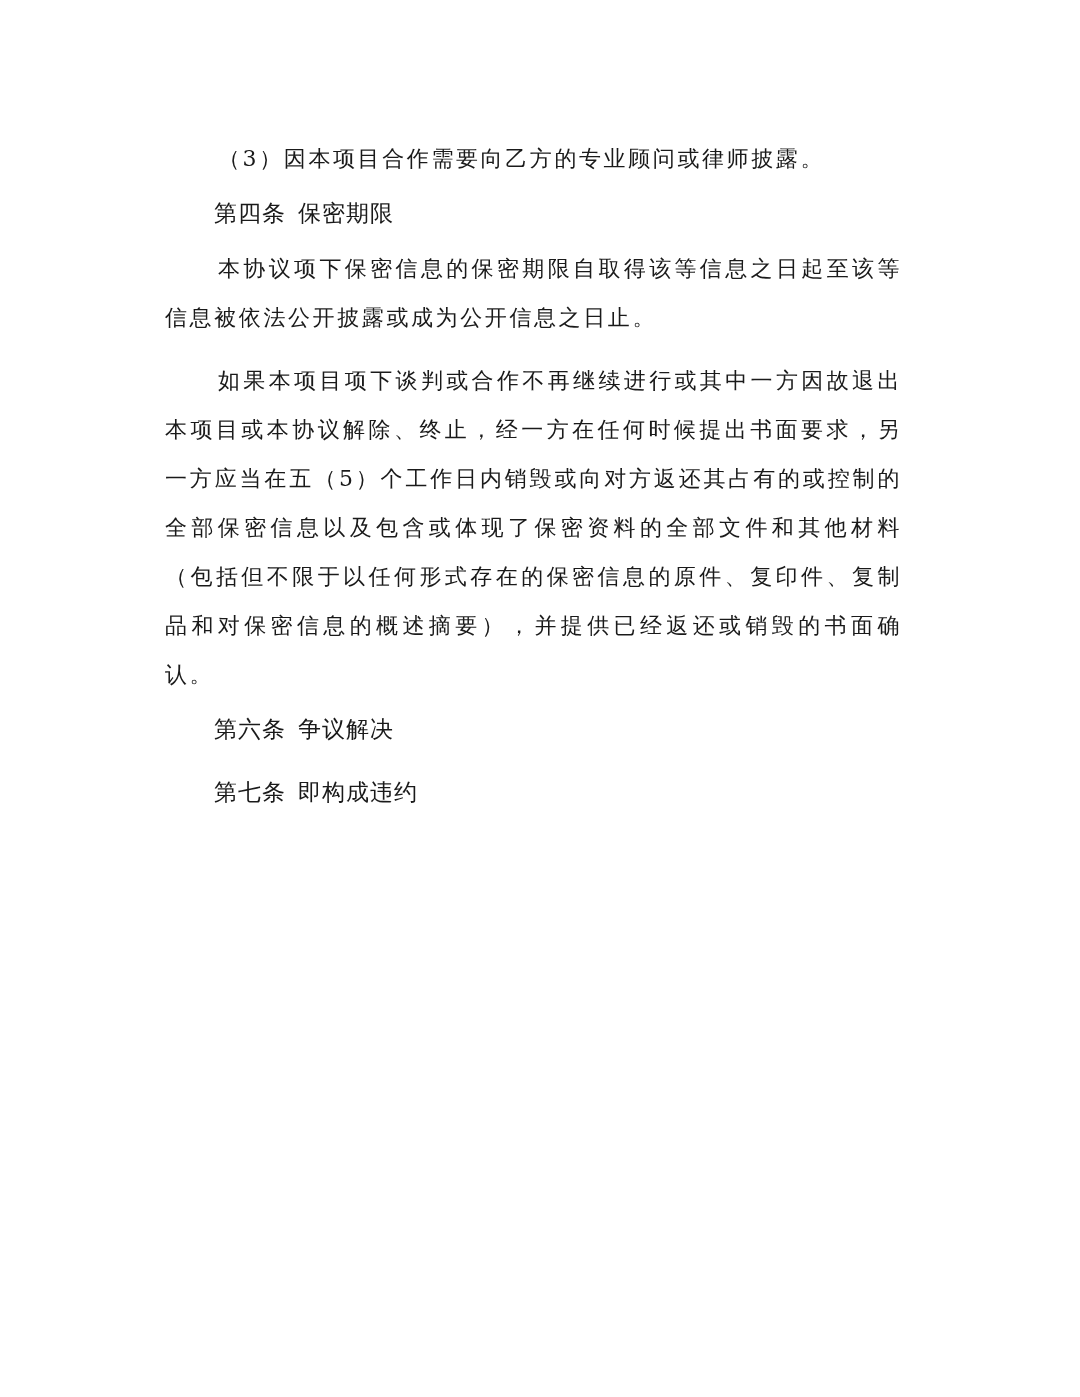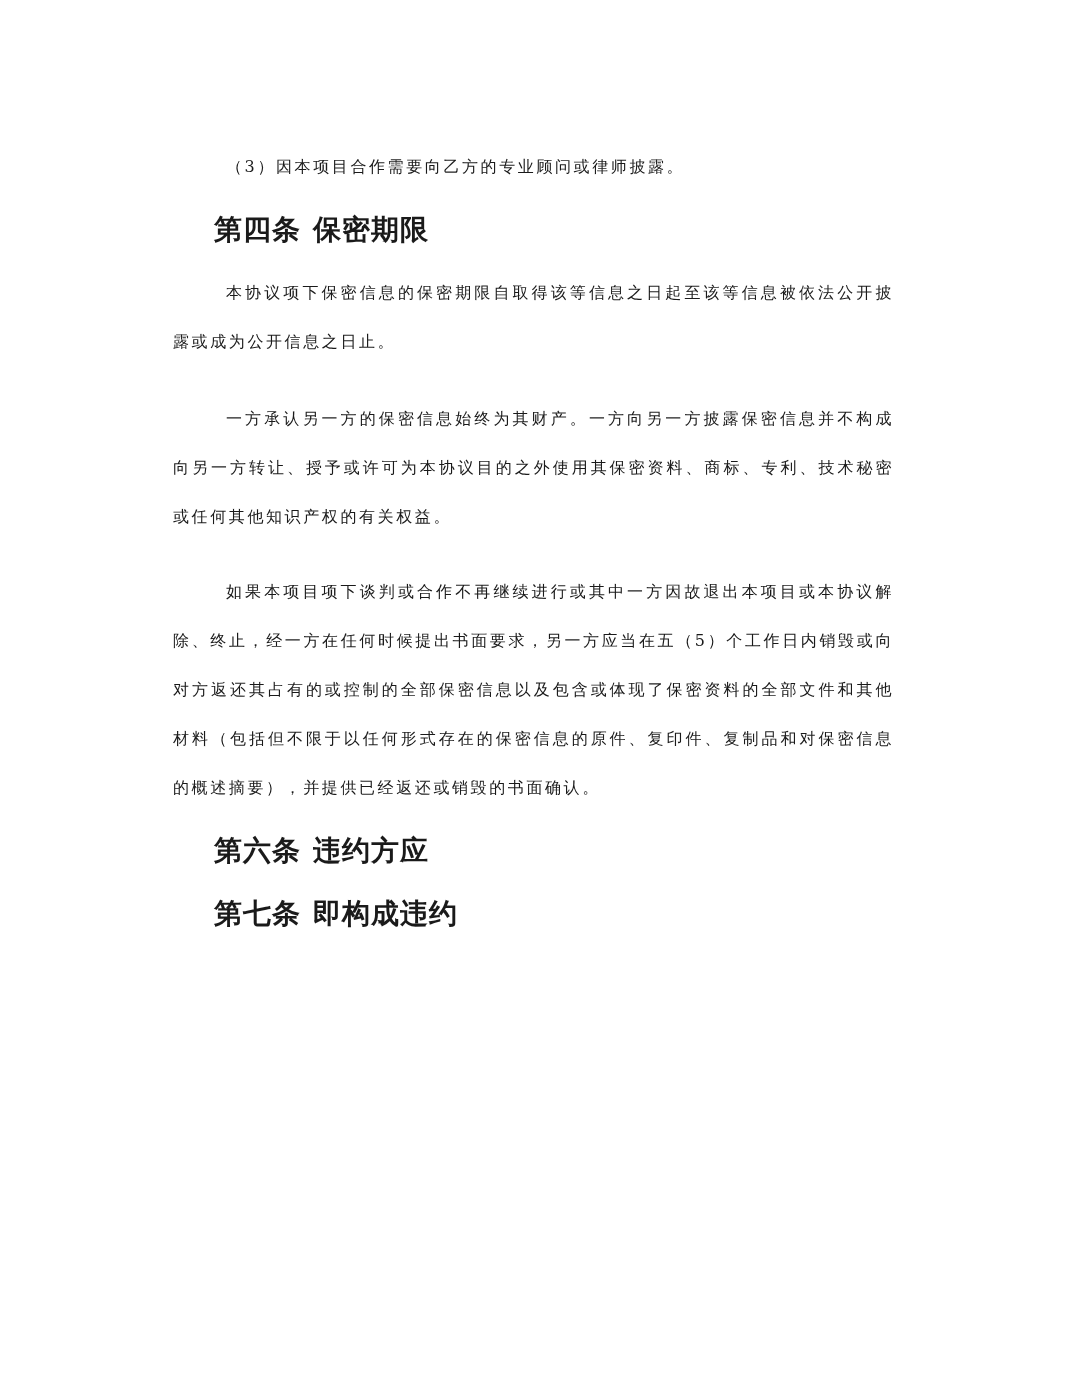--- a/index.html
+++ b/index.html
@@ -15,39 +15,39 @@
     font-family: "DejaVu Serif", "Liberation Serif", serif;
     color: #1a1a1a;
   }
   .page {
     position: absolute;
     left: 161px;
     top: 130px;
     width: 745px;
   }
   .para {
-    font-size: 16px;
+    font-size: 22px;
     line-height: 49px;
     letter-spacing: 2.6px;
-    margin: 12px;
+    margin: 4px;
     text-align: justify;
     text-align-last: left;
     word-break: break-all;
   }
   .indent {
     text-indent: 53px;
   }
   .heading {
-    font-size: 28px;
+    font-size: 23px;
     line-height: 49px;
     letter-spacing: 1px;
     margin: 0;
     padding-left: 53px;
     font-family: "DejaVu Sans", "Liberation Sans", sans-serif;
-    font-weight: bold;
+    font-weight: normal;
   }
   .gap-sm { height: 2px; }
   .gap-lg { height: 12px; }
   .h-num { margin-right: 12px; }
 </style>
 </head>
 <body>
 
 <div class="page">
 
@@ -57,28 +57,27 @@
   <h2 class="heading">
     <span class="h-num">第四条</span><span>保密期限</span>
   </h2>
   <div class="gap-sm"></div>
 
   <p class="para indent">本协议项下保密信息的保密期限自取得该等信息之日起至该等信息被依法公开披露或成为公开信息之日止。</p>
   <div class="gap-sm"></div>
 
   <div class="gap-sm"></div>
 
-  <p class="para indent">一方承认另一方的保密信息始终为其财产。一方向另一方披露保密信息并不构成向另一方转让、授予或许可为本协议目的之外使用其保密资料、商标、专利、技术秘密或任何其他知识产权的有关权益。</p>
   <div class="gap-sm"></div>
 
   <p class="para indent">如果本项目项下谈判或合作不再继续进行或其中一方因故退出本项目或本协议解除、终止，经一方在任何时候提出书面要求，另一方应当在五（5）个工作日内销毁或向对方返还其占有的或控制的全部保密信息以及包含或体现了保密资料的全部文件和其他材料（包括但不限于以任何形式存在的保密信息的原件、复印件、复制品和对保密信息的概述摘要），并提供已经返还或销毁的书面确认。</p>
   <div class="gap-sm"></div>
 
   <h2 class="heading">
-    <span class="h-num">第六条</span><span>违约方应</span>
+    <span class="h-num">第六条</span><span>争议解决</span>
   </h2>
   <div class="gap-sm"></div>
 
   <div class="gap-lg"></div>
 
   <h2 class="heading">
     <span class="h-num">第七条</span><span>即构成违约</span>
   </h2>
 
 </div>

